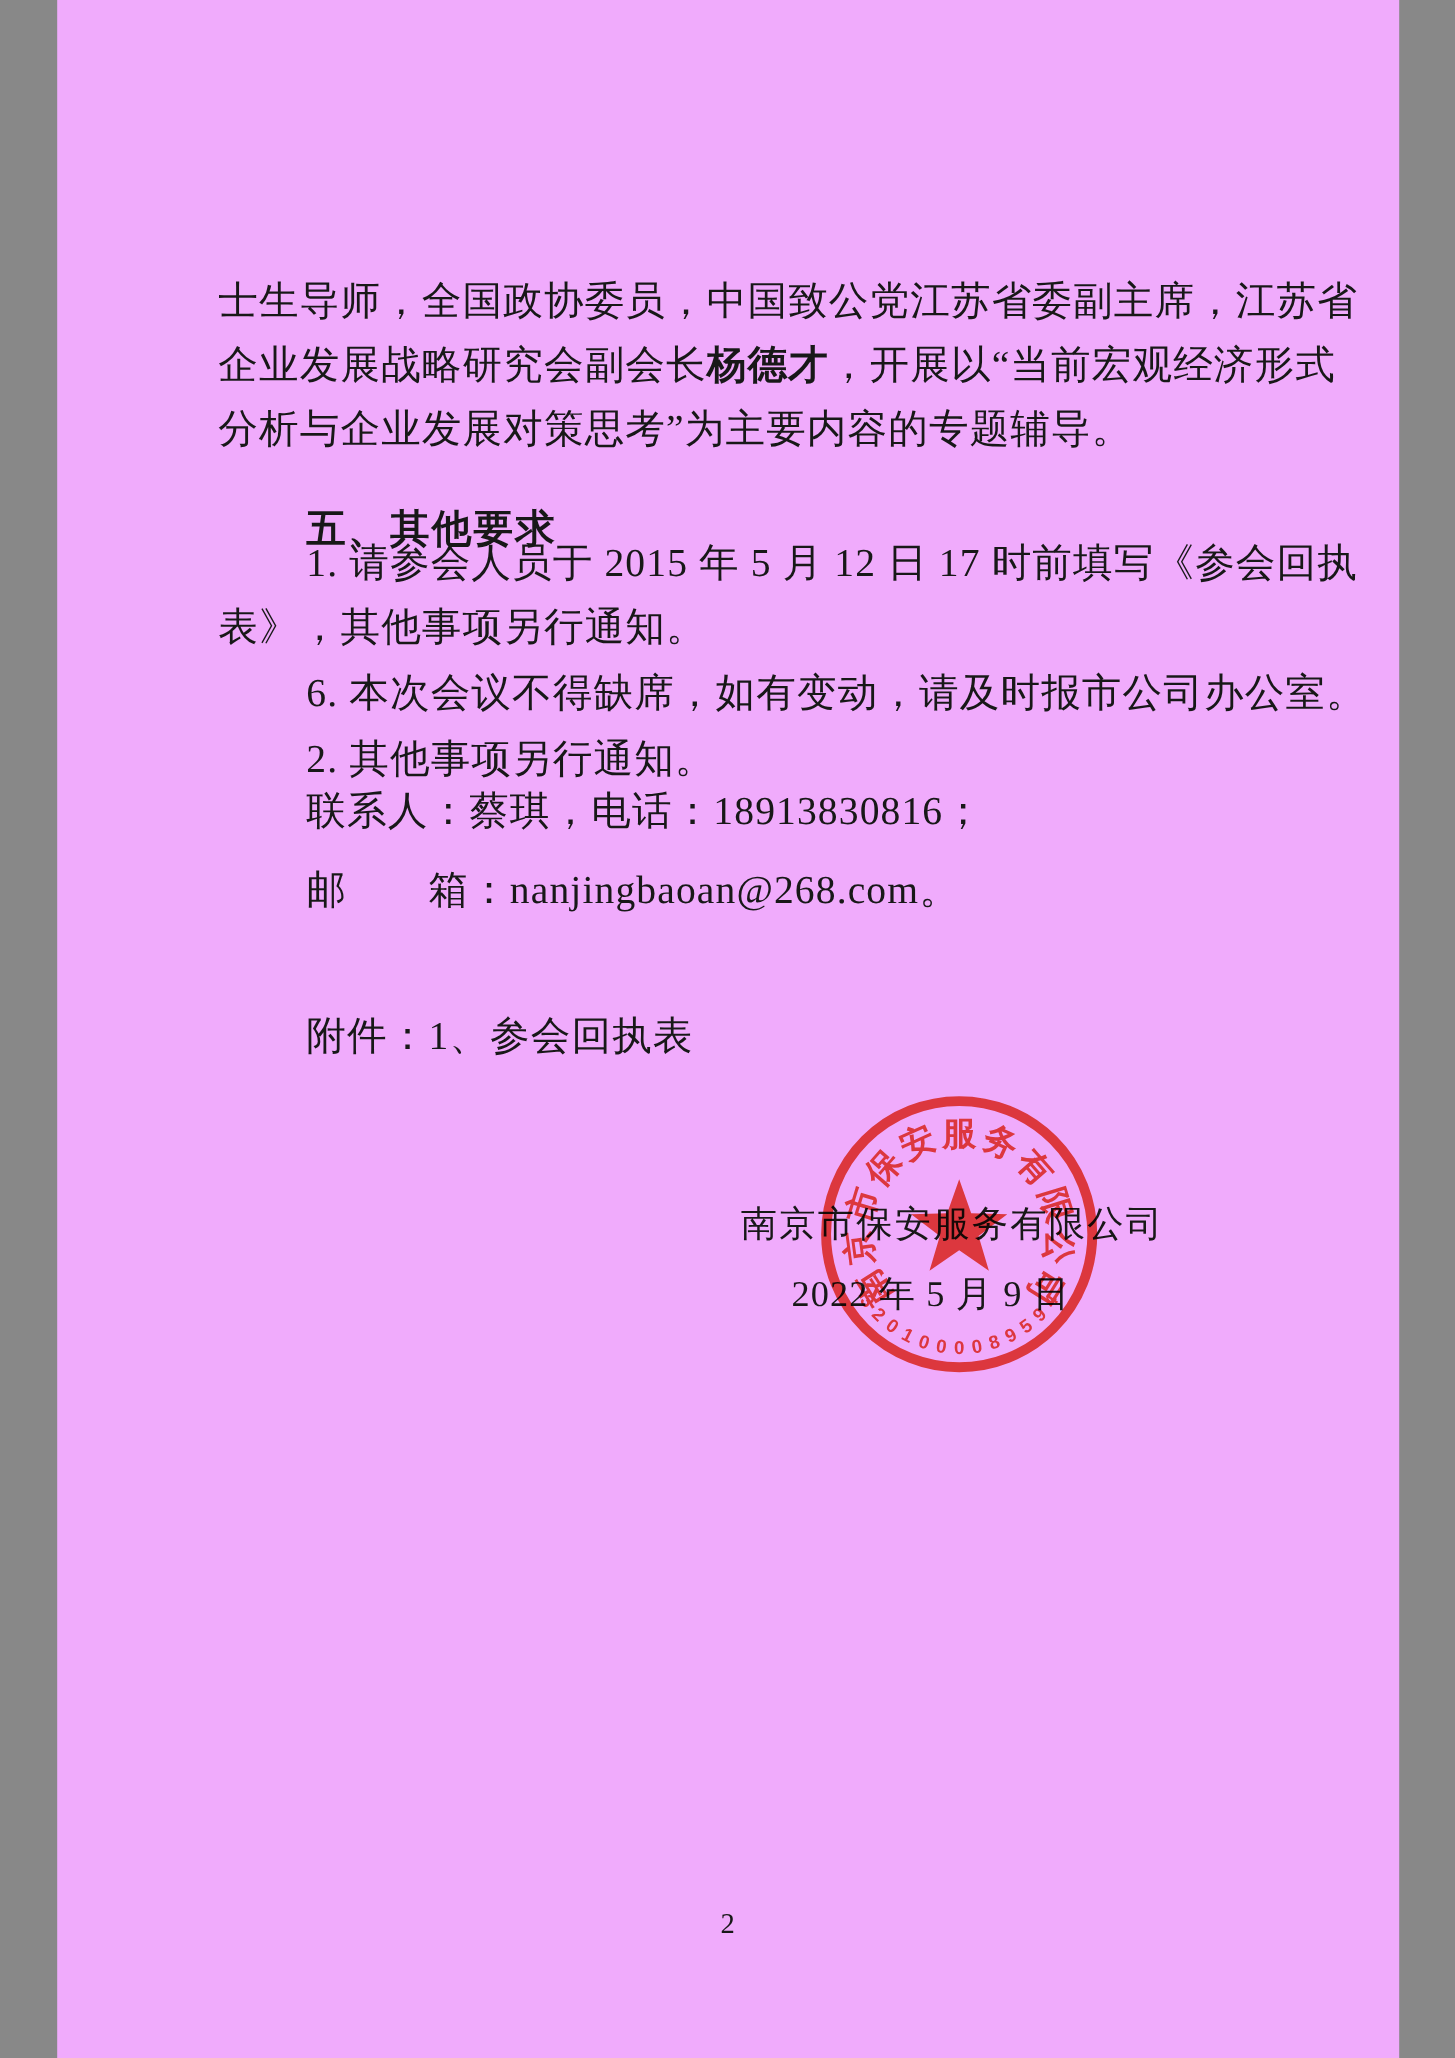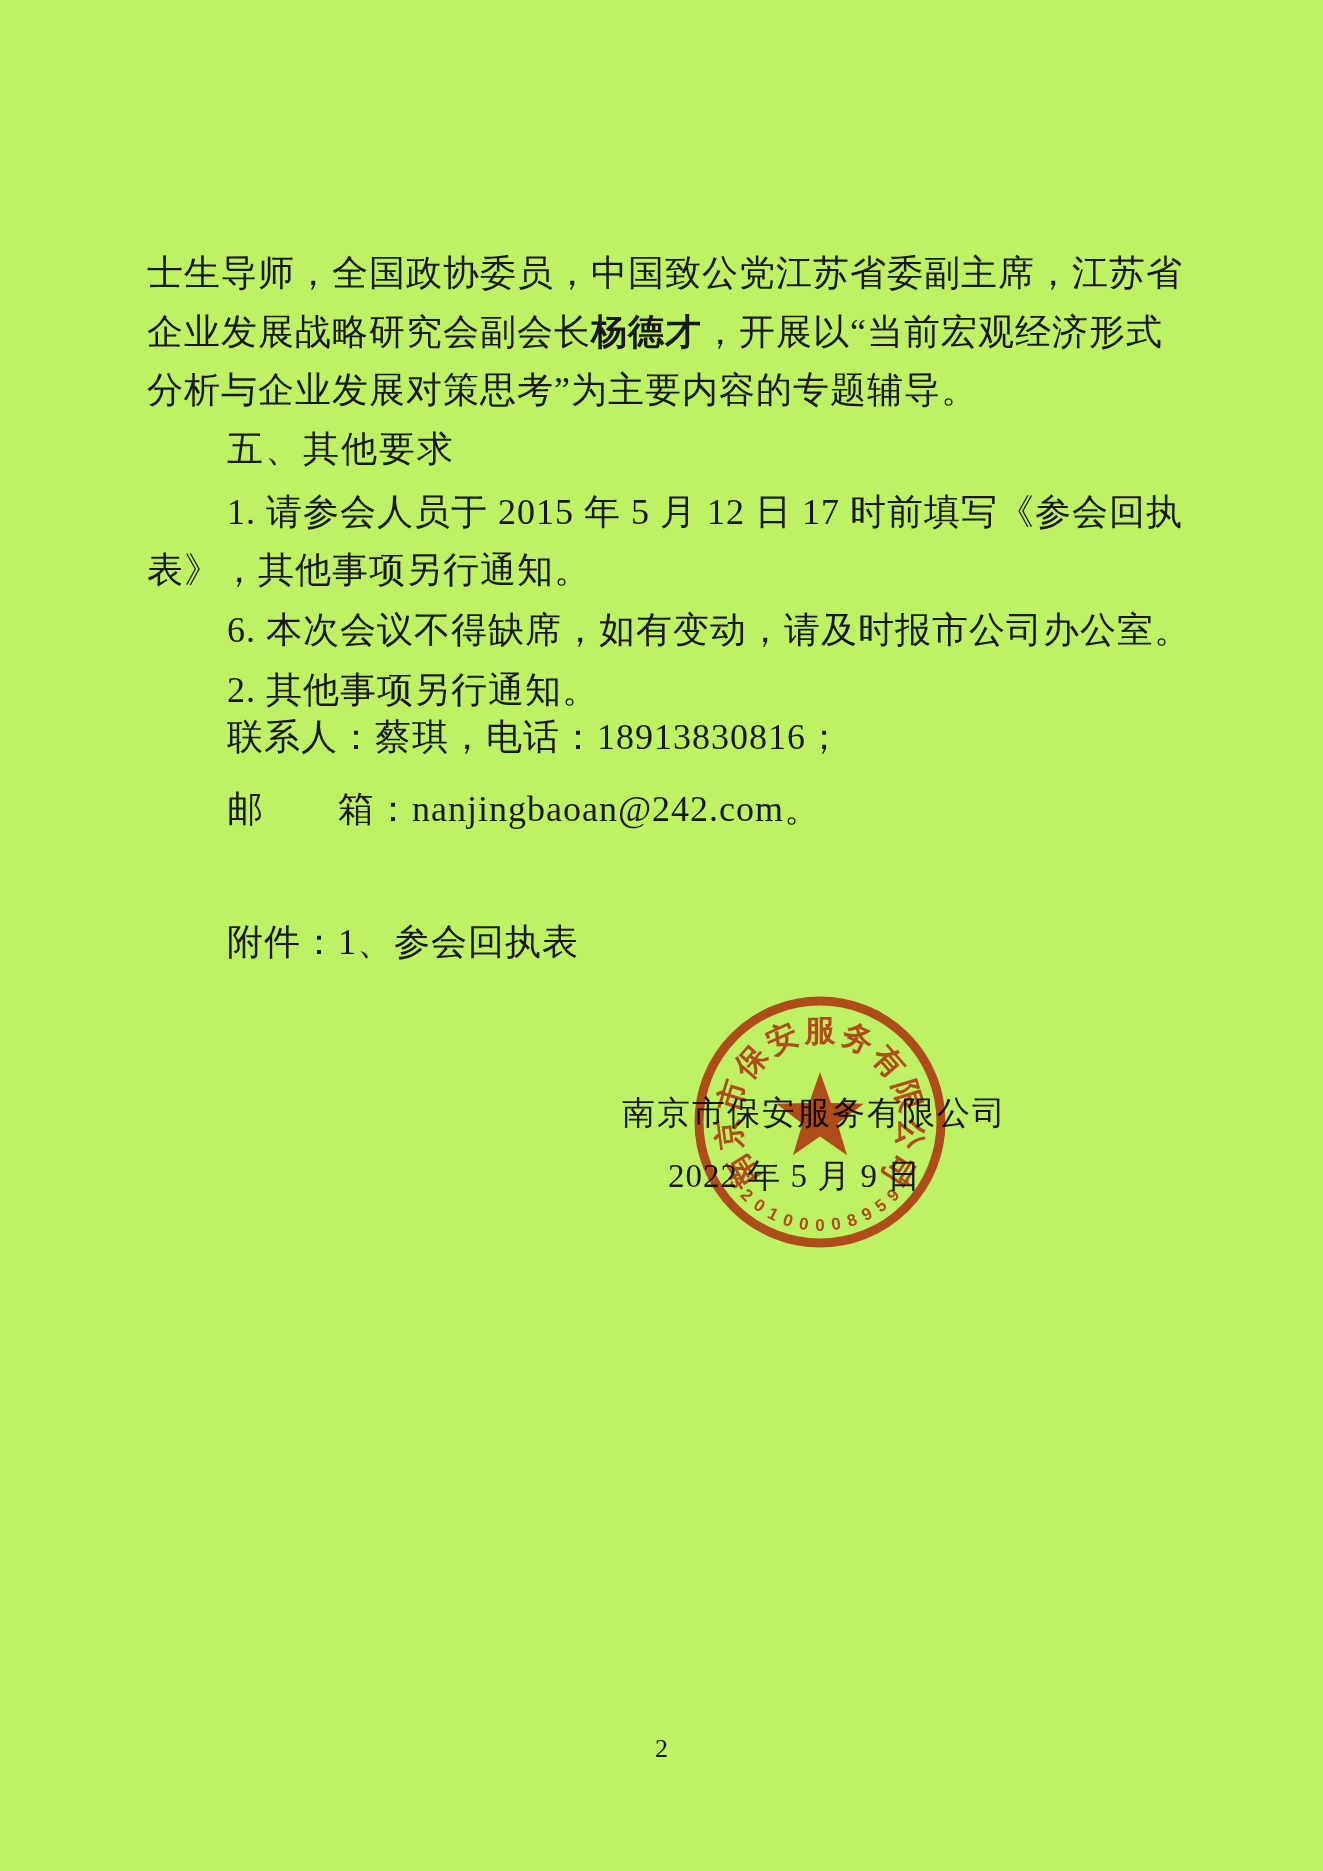--- a/index.html
+++ b/index.html
@@ -1,32 +1,33 @@
 <!DOCTYPE html>
 <html style="--stamp-color: #e9432f;"><head>
 <meta charset="utf-8">
 <style>
   :root { --stamp-color:#e9432f; }
   html,body { margin:0; padding:0; background:#888; }
   .page {
-    position:relative; width:1323px; height:1871px; margin:0 auto;
-    background:#bef264; overflow:hidden;
+    position:relative; width:1220px; height:1871px; margin:0 auto;
+    background:#f0abfc; overflow:hidden;
     font-family:"Liberation Serif","DejaVu Serif",serif;
     color:#181818;
   }
   .tline {
     position:absolute; left:147px; width:1040px;
     font-size:36px; line-height:1.18; letter-spacing:1px;
     white-space:nowrap;
   }
   .ind { text-indent:80px; }
   .heading {
-    font-weight:normal;
+    font-weight:bold;
     font-family:"Liberation Sans","DejaVu Sans",sans-serif;
     letter-spacing:2px;
+    margin-top:32px;
   }
   .bold-name { font-weight:bold; }
   .sig {
     position:absolute; font-size:33px; letter-spacing:2px; white-space:nowrap;
   }
   .page-num {
     position:absolute; left:0; top:1734px; width:100%;
     text-align:center; font-size:26px;
   }
   .stamp {
@@ -58,21 +59,21 @@
   <div class="tline ind" style="top:491px">1. 请参会人员于 2015 年 5 月 12 日 17 时前填写《参会回执</div>
 
   <div class="tline" style="top:549px">表》，其他事项另行通知。</div>
 
   <div class="tline ind" style="top:609px">6. 本次会议不得缺席，如有变动，请及时报市公司办公室。</div>
 
   <div class="tline ind" style="top:669px">2. 其他事项另行通知。</div>
 
   <div class="tline ind" style="top:716px">联系人：蔡琪，电话：18913830816；</div>
 
-  <div class="tline ind" style="top:788px">邮　　箱：nanjingbaoan@242.com。</div>
+  <div class="tline ind" style="top:788px">邮　　箱：nanjingbaoan@268.com。</div>
 
   <div class="tline ind" style="top:921px">附件：1、参会回执表</div>
 
   <div class="sig" style="left:622px; top:1091px">南京市保安服务有限公司</div>
 
   <div class="sig" style="left:668px; top:1154px; letter-spacing:1px">2022 年 5 月 9 日</div>
 
   <div class="page-num">2</div>
 
   <svg class="stamp" viewBox="0 0 280 280" xmlns="http://www.w3.org/2000/svg">

